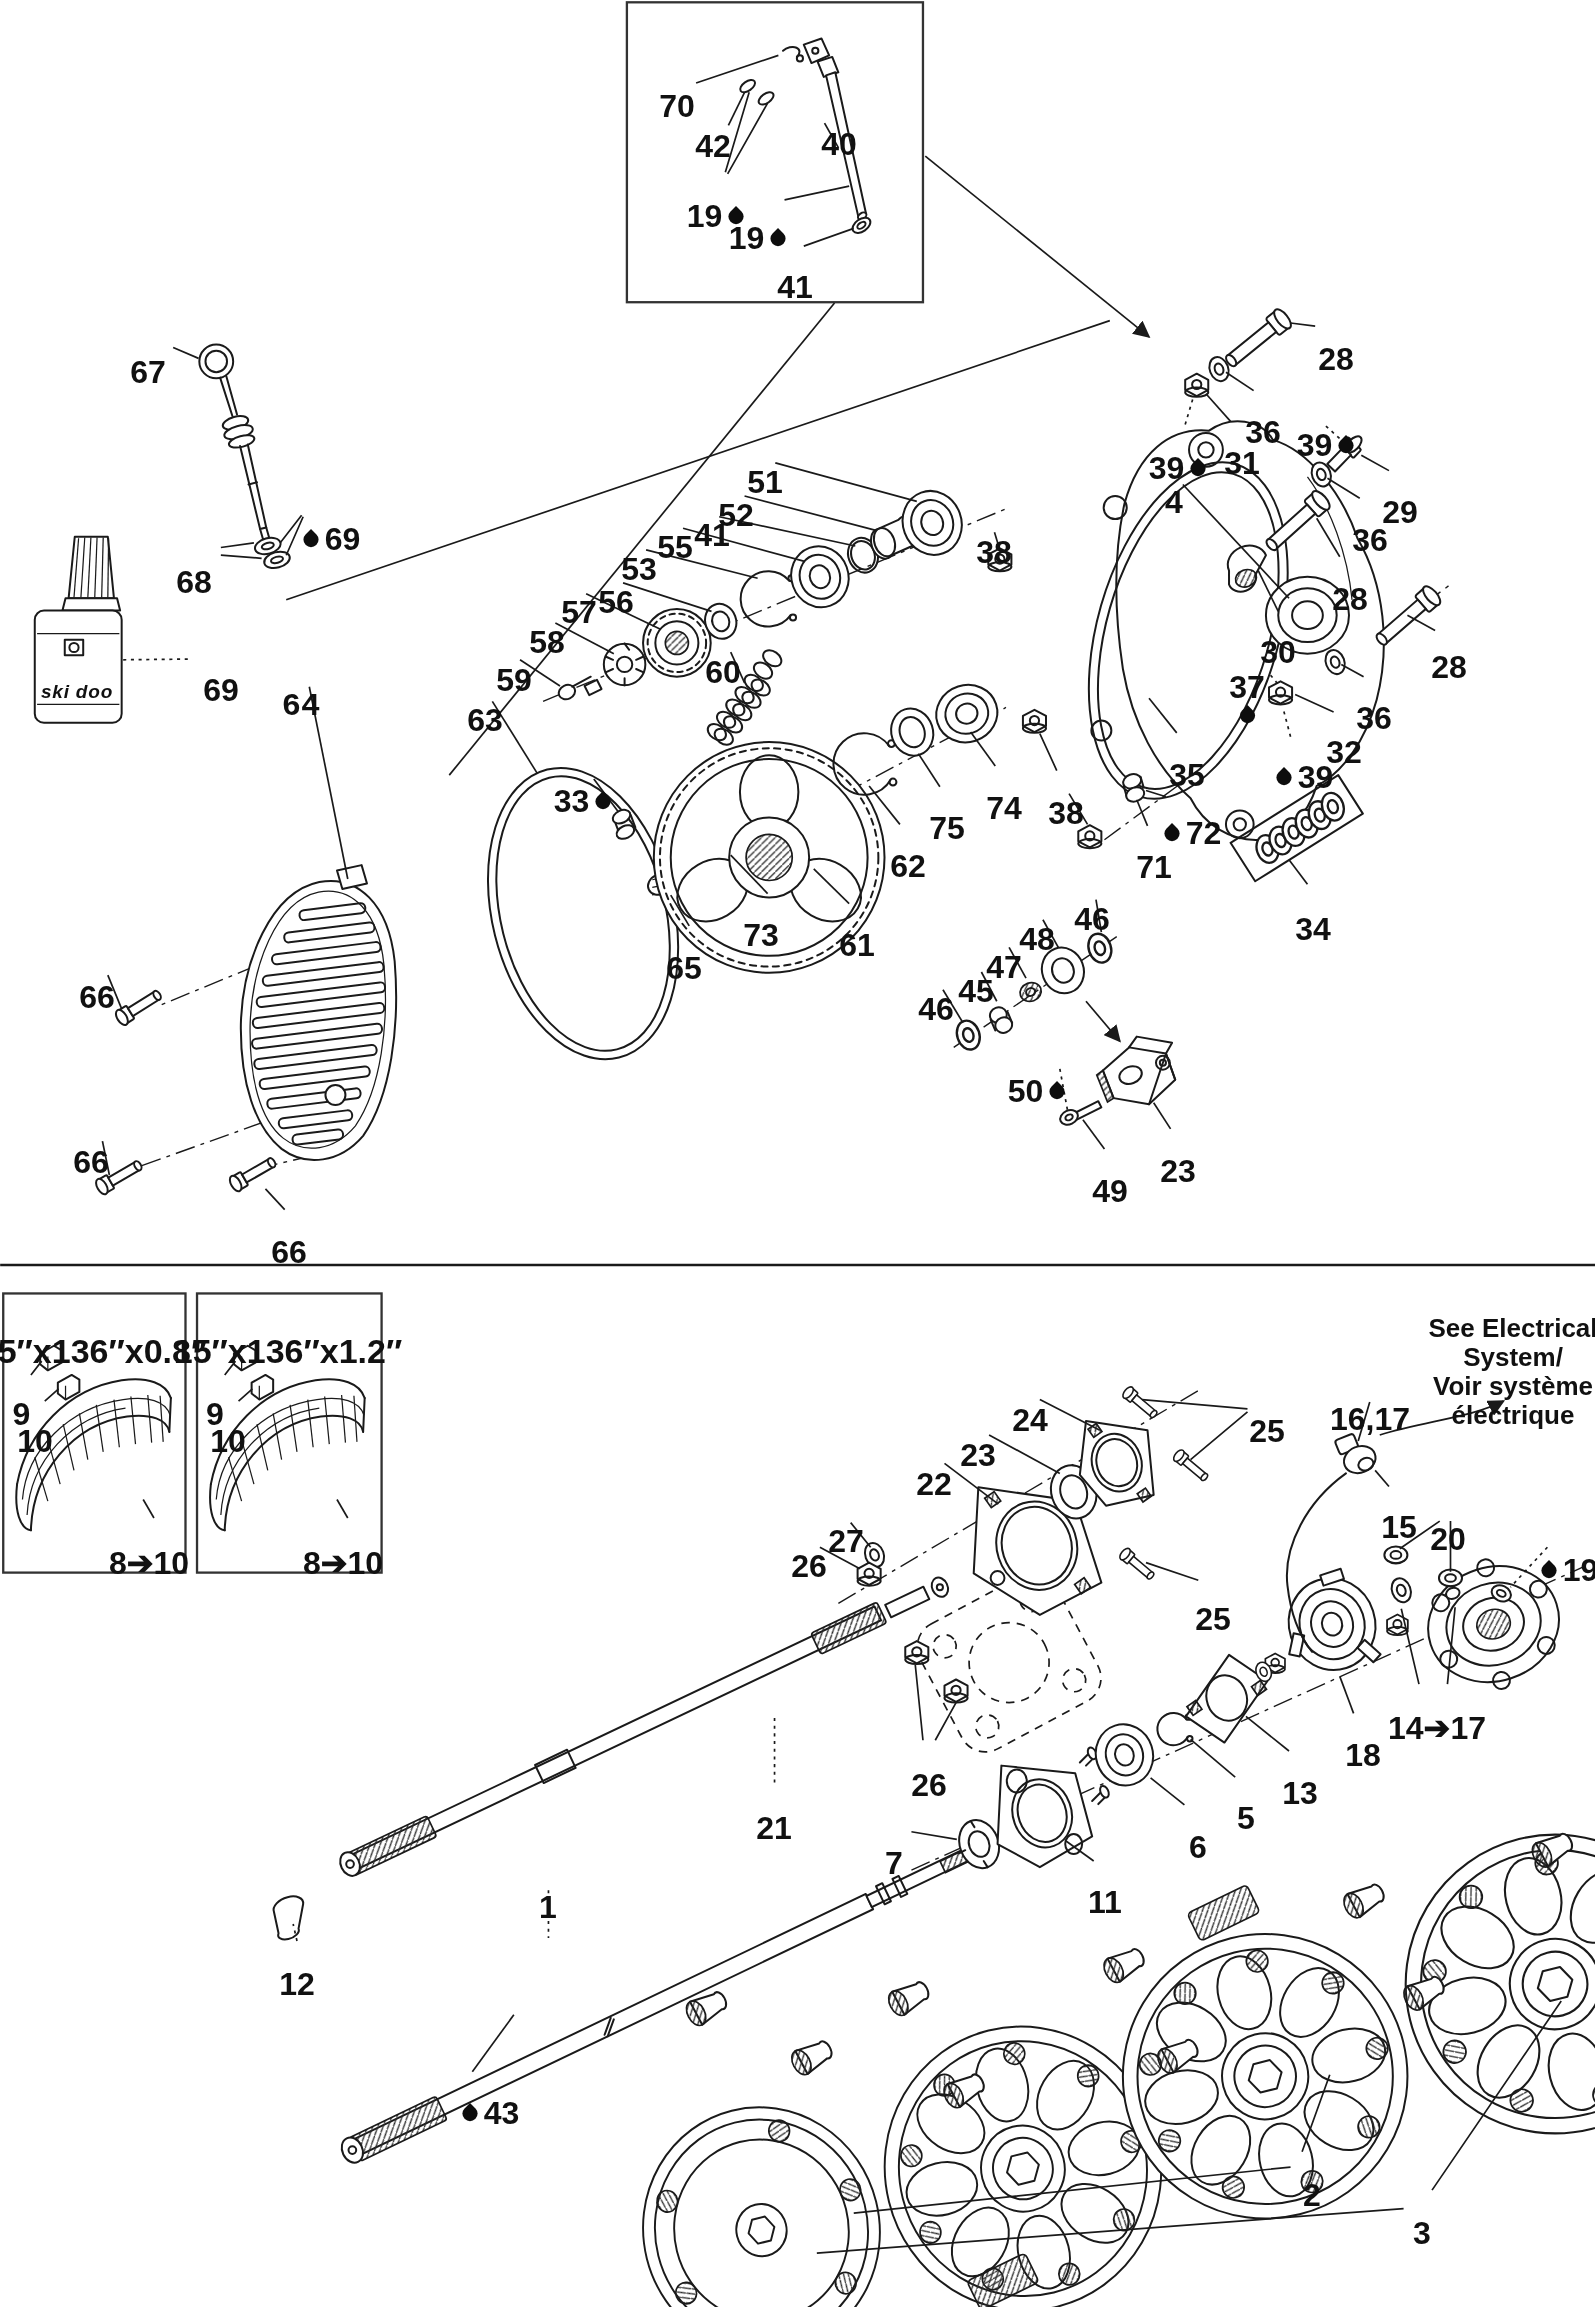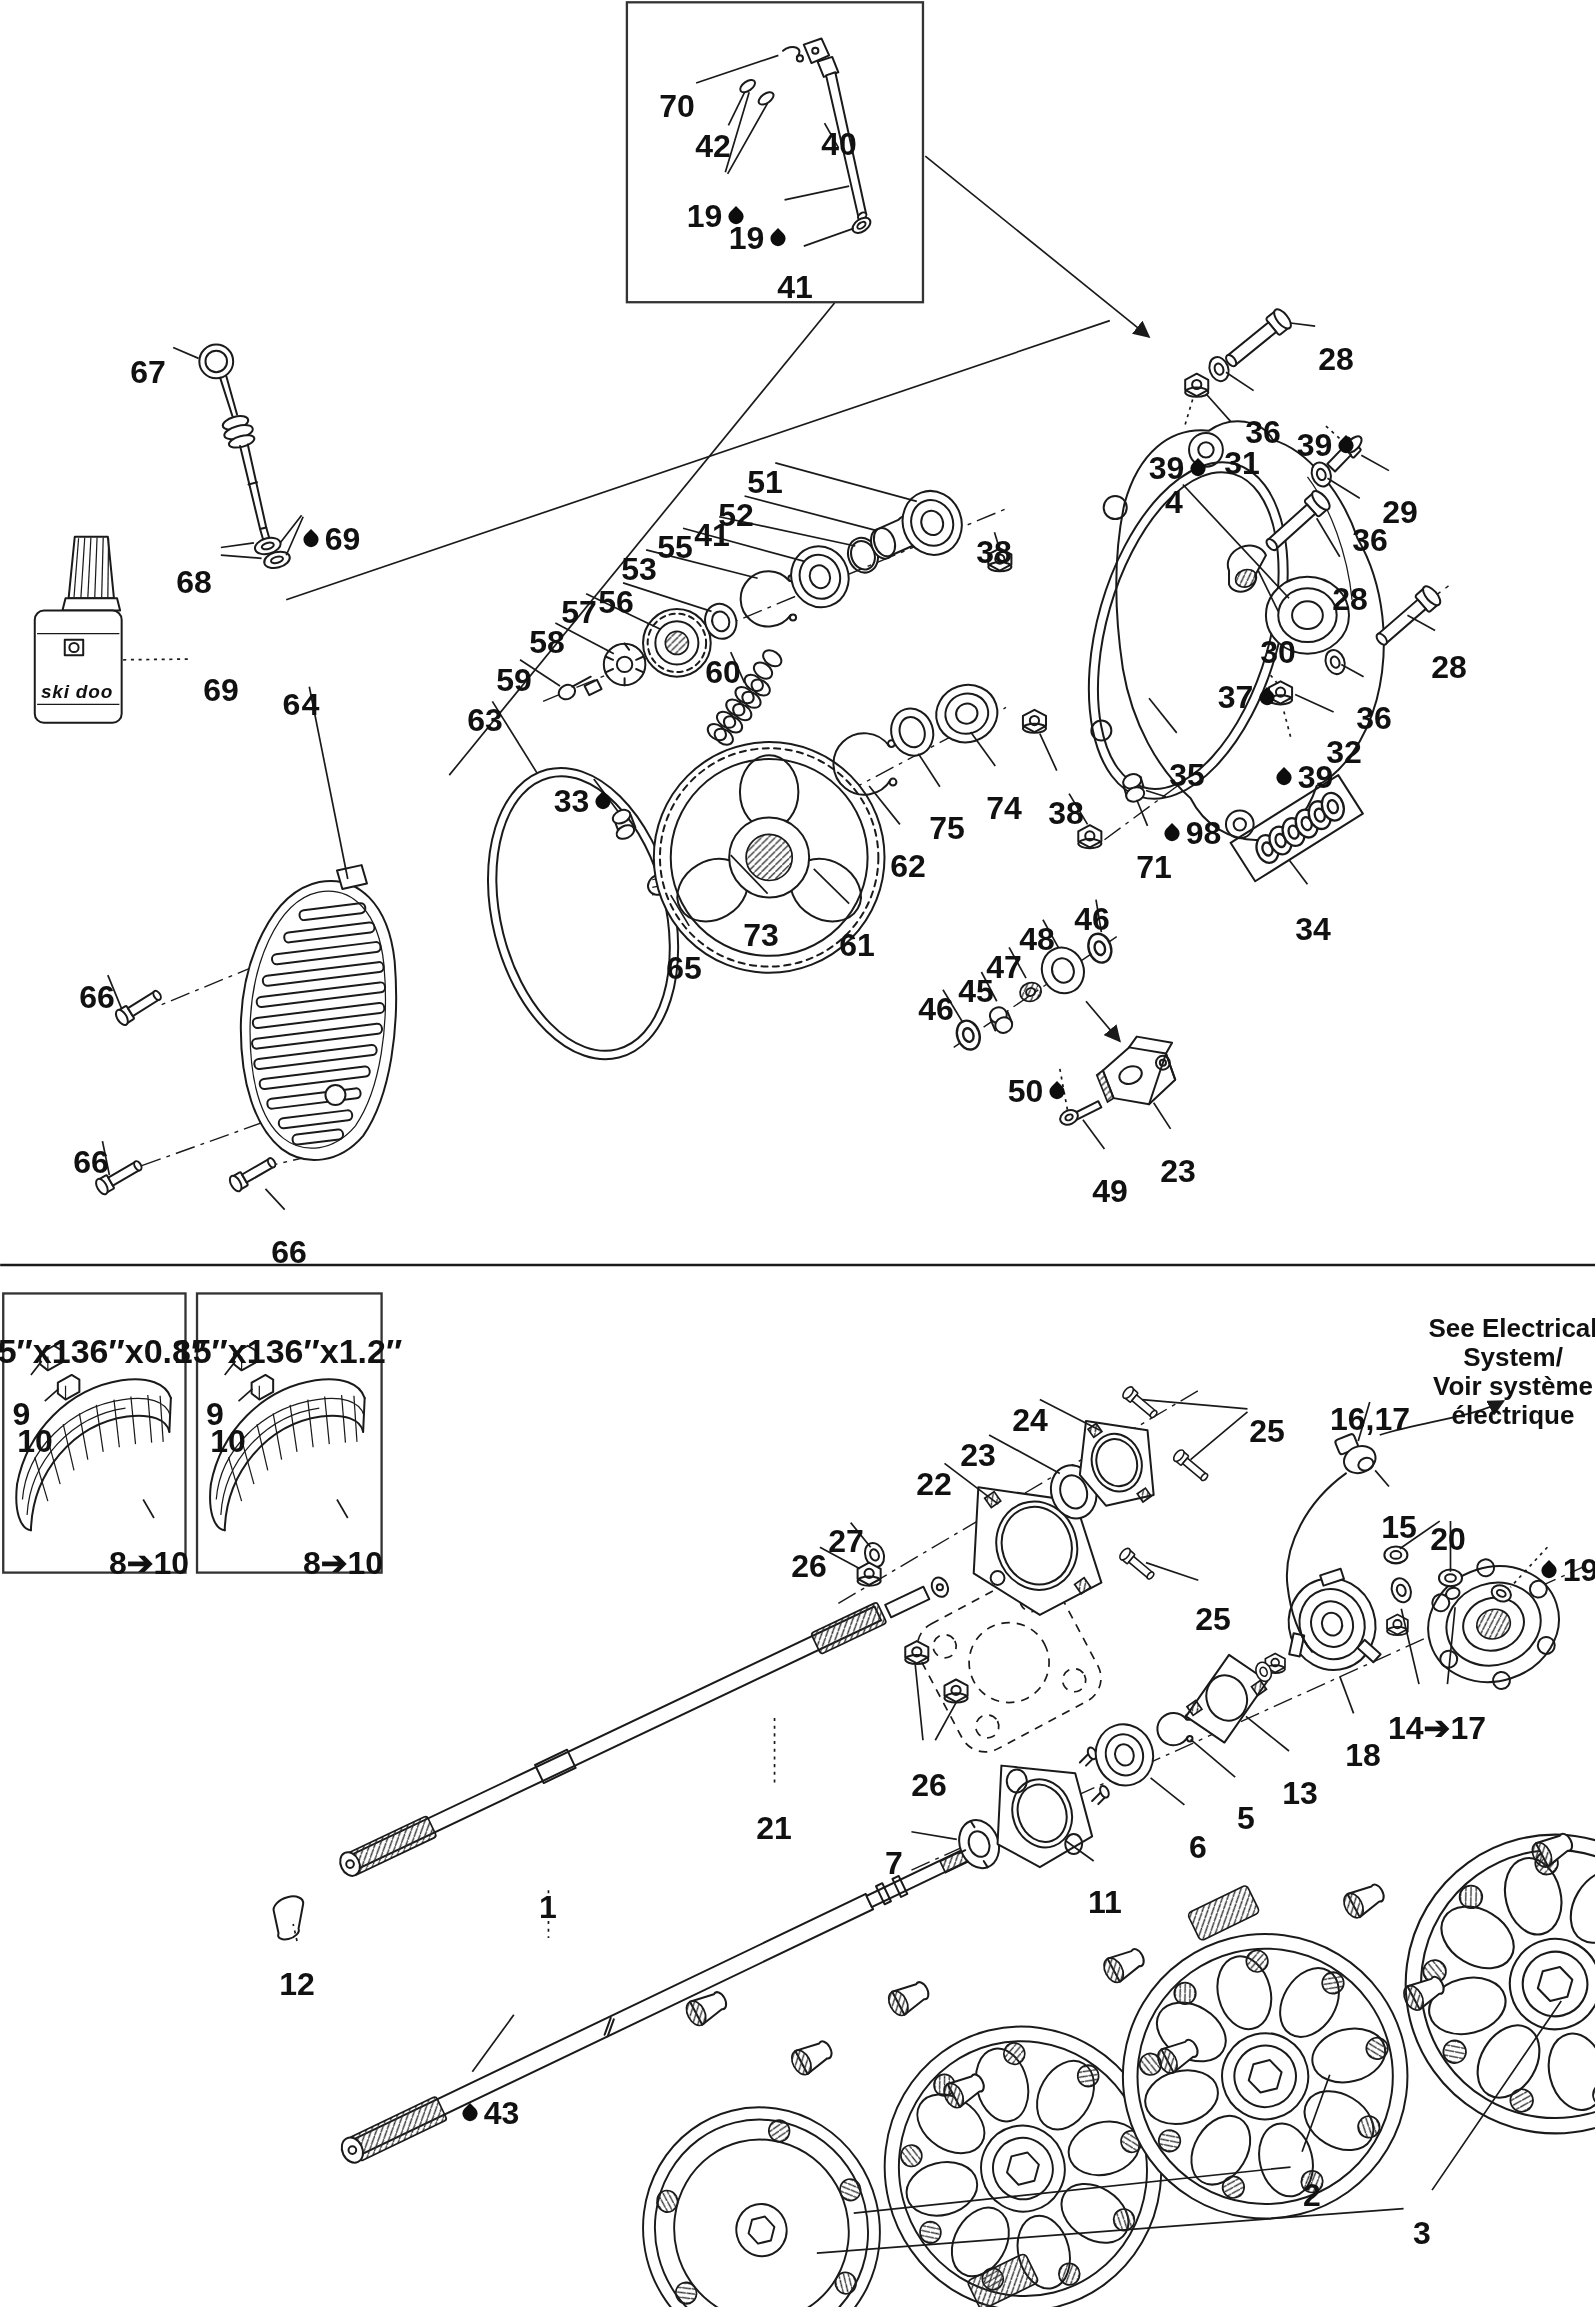--- a/index.html
+++ b/index.html
@@ -832,37 +832,37 @@
       </div>
       <div class="co lbl" style="left: 1278px; top: 621px;">
         <span>30</span>
       </div>
       <div class="co lbl" style="left: 1449px; top: 636px;">
         <span>28</span>
       </div>
       <div class="co lbl" style="left: 1374px; top: 687px;">
         <span>36</span>
       </div>
-      <div class="co lbl" style="left: 1247px; top: 666px;">
+      <div class="co lbl" style="left: 1247px; top: 666px; flex-direction: column;">
         <span>37</span>
         <span class="drop"></span>
       </div>
       <div class="co lbl" style="left: 1344px; top: 721px;">
         <span>32</span>
       </div>
       <div class="co lbl" style="left: 1304px; top: 746px;">
         <span class="drop"></span>
         <span>39</span>
       </div>
       <div class="co lbl" style="left: 1187px; top: 744px;">
         <span>35</span>
       </div>
       <div class="co lbl" style="left: 1192px; top: 802px;">
         <span class="drop"></span>
-        <span>98</span>
+        <span>72</span>
       </div>
       <div class="co lbl" style="left: 1154px; top: 836px; text-align: center;">
         <span>71</span>
       </div>
       <div class="co lbl" style="left: 1313px; top: 898px;">
         <span>34</span>
       </div>
       <div class="co lbl" style="left: 1174px; top: 471px;">
         <span>4</span>
       </div>

